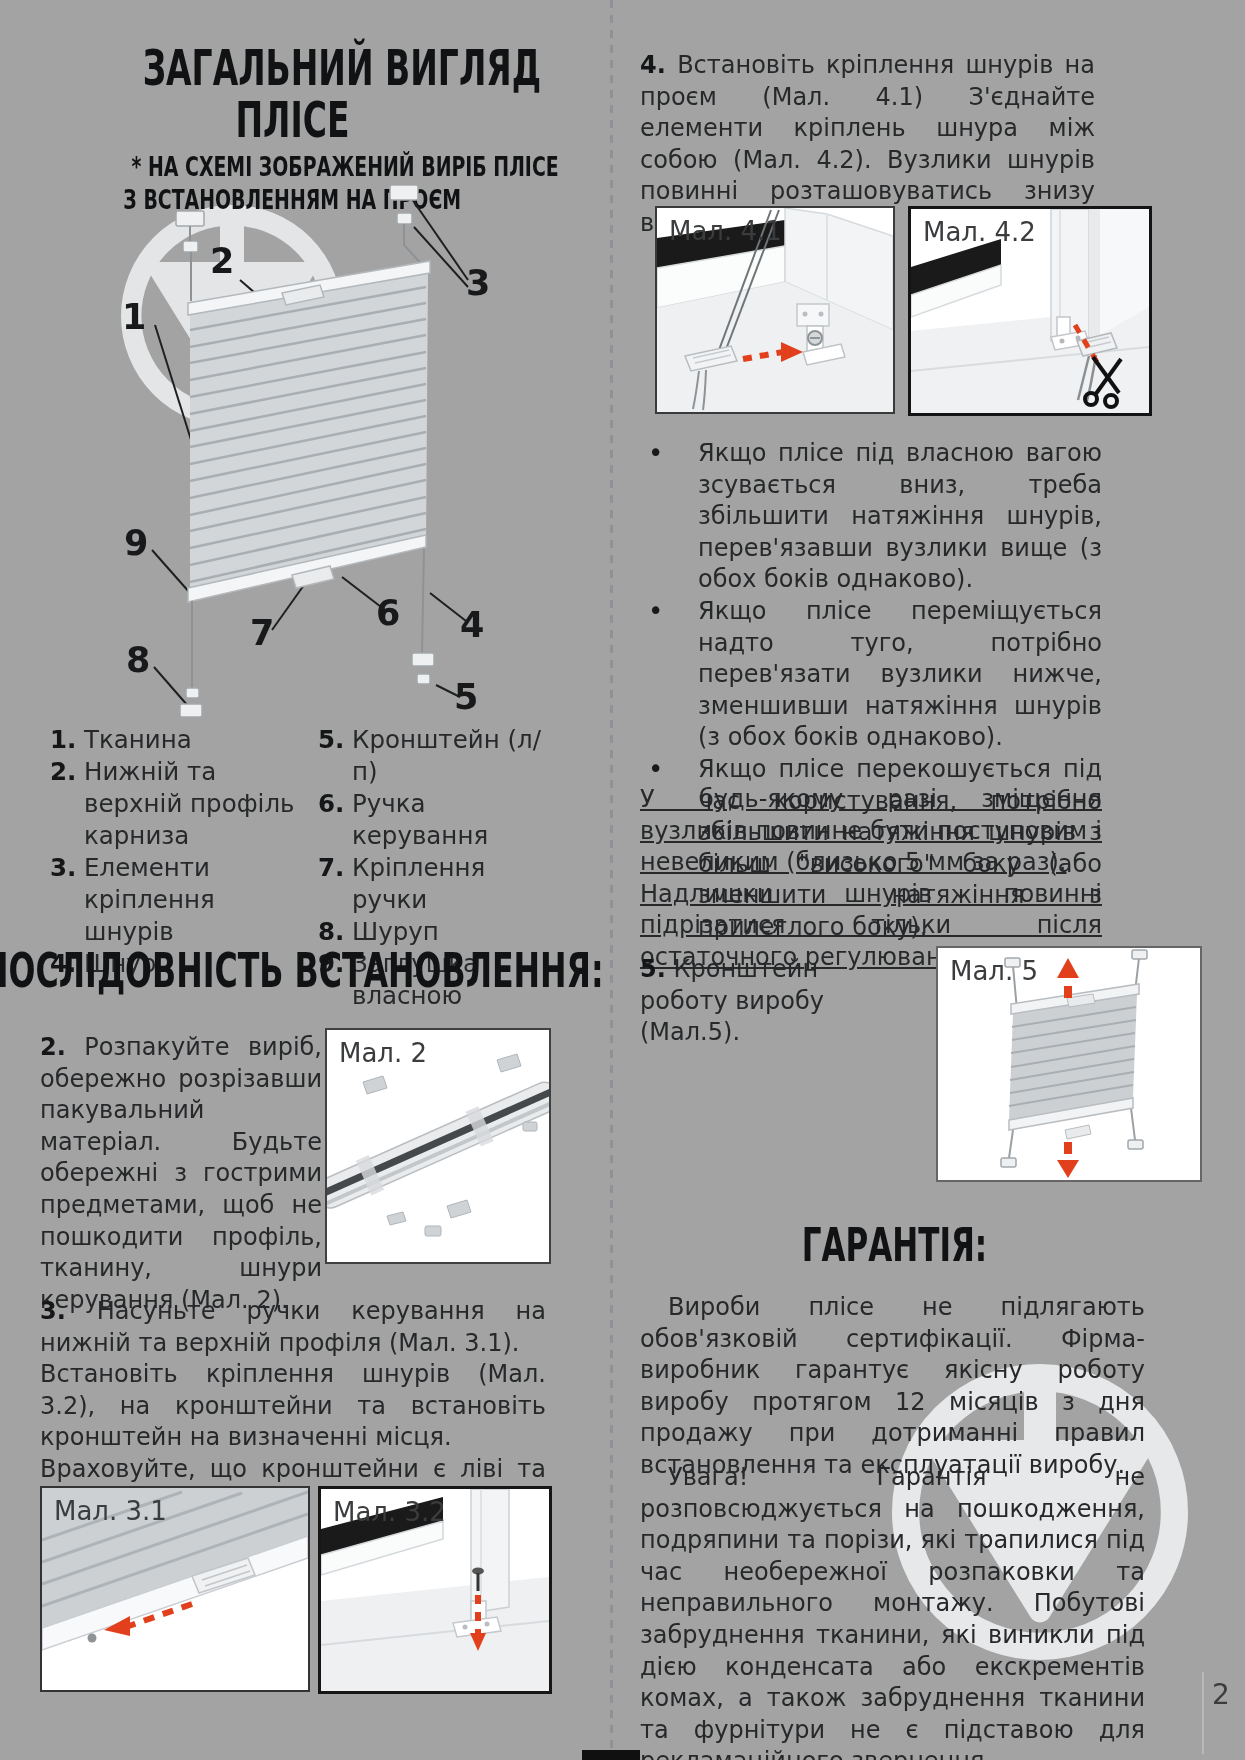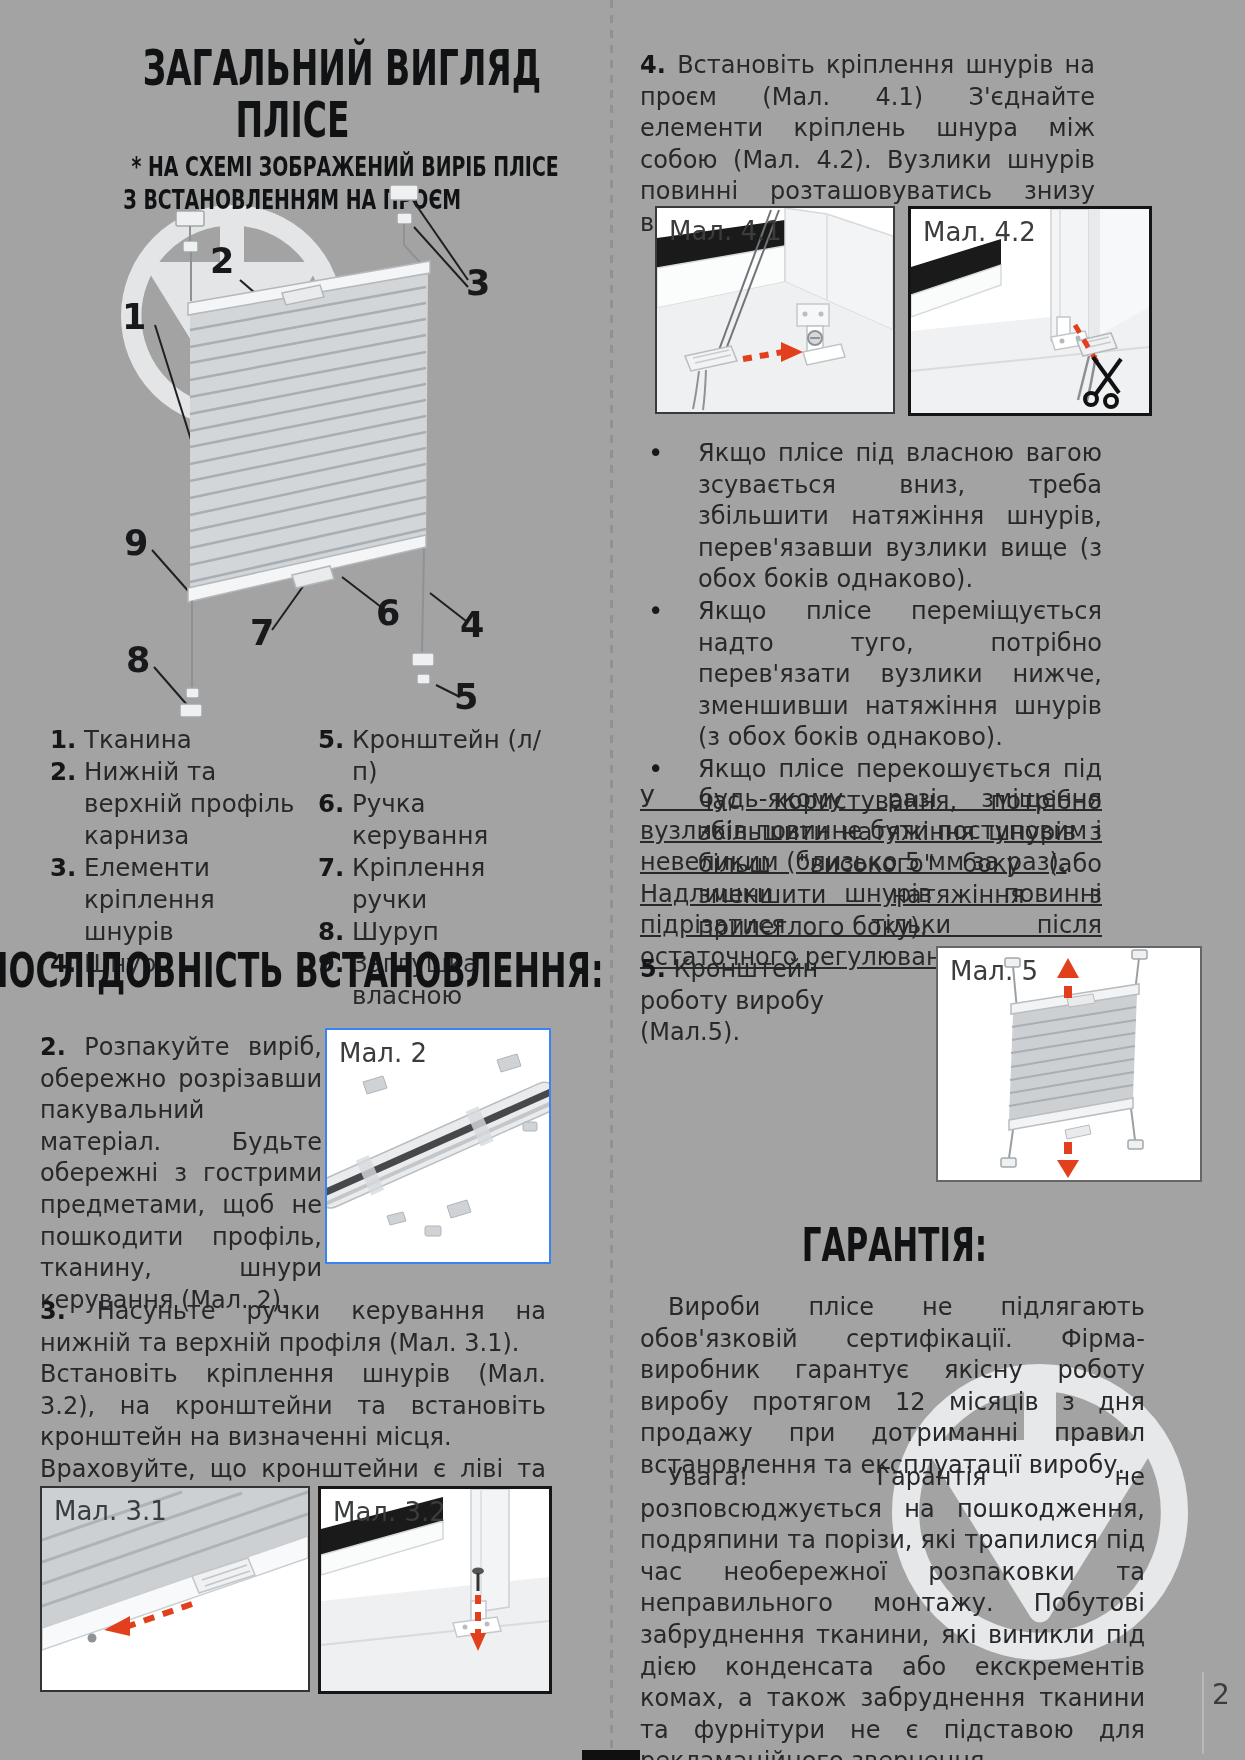--- a/index.html
+++ b/index.html
@@ -178,21 +178,21 @@
       </div>
   </div>
 
   <div class="abs z1" style="left:40px;top:942px;width:505px;height:56px;display:flex;justify-content:center;align-items:center;">
     <span class="cond" style="font-size:48px;">ПОСЛІДОВНІСТЬ ВСТАНОВЛЕННЯ:</span>
   </div>
 
   <div class="abs z1 body" style="left:40px;top:1032px;width:282px;">
     <p><b class="bold">2.</b> <span>Розпакуйте виріб, обережно розрізавши пакувальний матеріал. Будьте обережні з гострими предметами, щоб не пошкодити профіль, тканину, шнури керування (Мал. 2).</span></p>
   </div>
-  <div class="figbox" style="left:325px;top:1028px;width:222px;height:232px;border:2px solid #3b82f6;z-index:1;">
+  <div class="figbox" style="left:325px;top:1028px;width:222px;height:232px;border:2px solid #404040;z-index:1;">
     <div class="figlab">Мал. 2</div>
     <svg width="100%" height="100%" viewBox="0 0 222 232">
       <g transform="rotate(-24 111 116)">
         <rect x="-20" y="100" width="262" height="30" rx="13" fill="#e9ebed" stroke="#b9bec2" stroke-width="1.5"></rect>
         <rect x="-20" y="109" width="262" height="7" fill="#45494c"></rect>
         <rect x="-20" y="121" width="262" height="4" fill="#c3c7ca"></rect>
         <rect x="30" y="96" width="14" height="38" fill="#d7dadd" opacity="0.8"></rect>
         <rect x="150" y="96" width="14" height="38" fill="#d7dadd" opacity="0.8"></rect>
       </g>
       <g fill="#cfd3d6" stroke="#b0b5b9" stroke-width="1">

